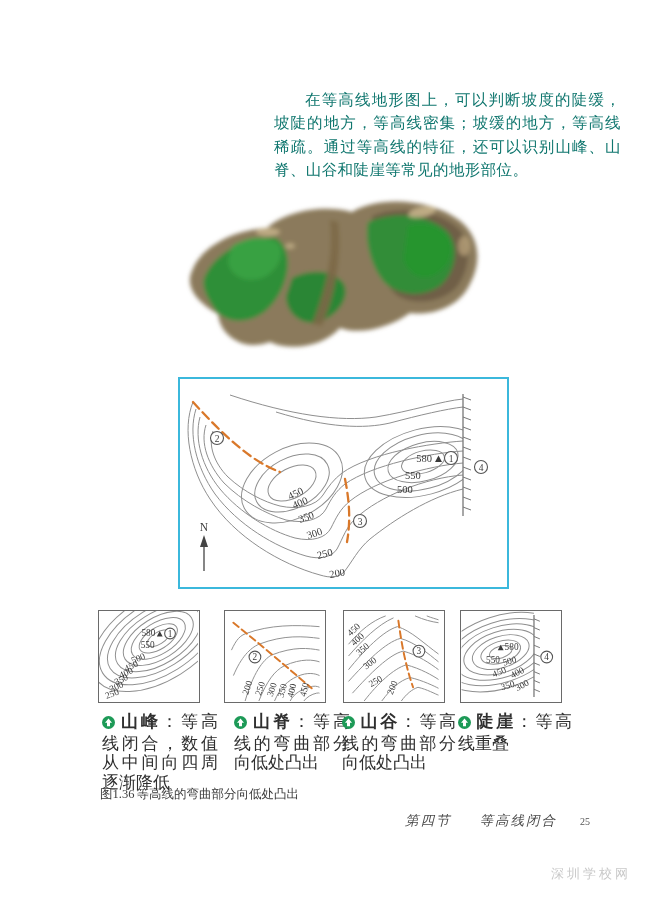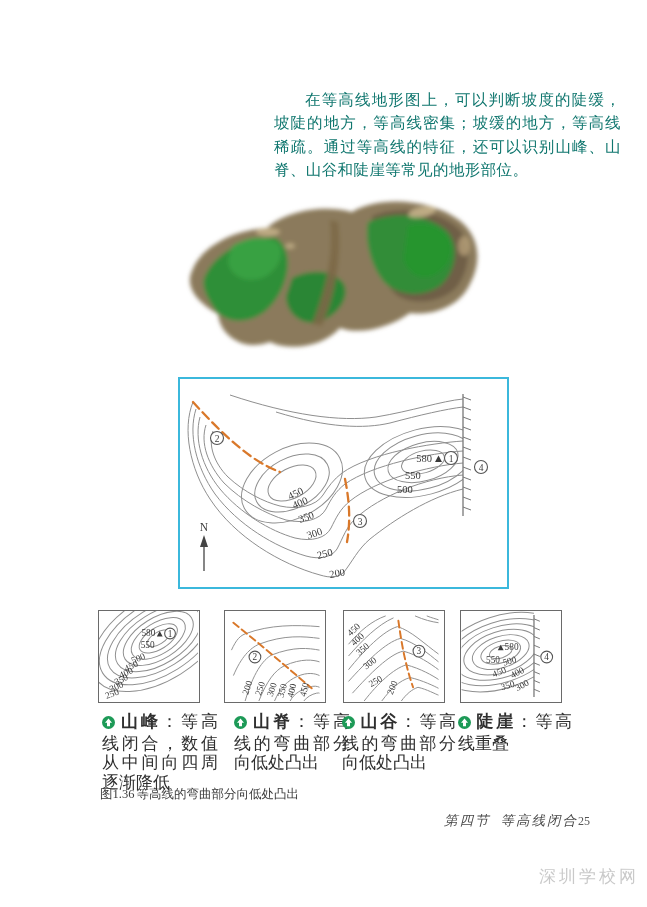--- a/index.html
+++ b/index.html
@@ -30,24 +30,24 @@
   }
   .cap1{left:102px;width:116px}.cap2{left:234px;width:116px}
   .cap3{left:342px;width:114px}.cap4{left:458px;width:114px}
   .cap .icon { display:inline-block; vertical-align:-2px; margin-right:3px; }
   .cap .term { font-weight:bold; }
 
   .figcap { position:absolute; left:100px; top:786px; font-size:12.5px; color:#3a3a3a; }
   .figcap .lab { margin-right:2px; }
 
   .footer { position:absolute; right:57px; top:812px; font-size:13.5px; color:#4a4a4a; font-style:italic; letter-spacing:2px; }
-  .footer .sec { margin-right:10px; }
-  .footer .pagenum { font-style:normal; font-size:12px; color:#555; margin-left:0; letter-spacing:0; }
-
-  .watermark { position:absolute; right:8px; top:865px; font-size:17px; color:#c9c9c9; letter-spacing:3px; }
+  .footer .sec { margin-right:28px; }
+  .footer .pagenum { font-style:normal; font-size:10px; color:#555; margin-left:23px; letter-spacing:0; }
+
+  .watermark { position:absolute; right:16px; top:865px; font-size:13px; color:#c9c9c9; letter-spacing:3px; }
 
   svg text { font-family:"Liberation Serif", serif; fill:#3a3a3a; }
   .contour { fill:none; stroke:#8f8f8f; stroke-width:1; }
   .cliffline { fill:none; stroke:#787878; stroke-width:1.3; }
   .tick { stroke:#787878; stroke-width:1; }
   .odash { fill:none; stroke:#d9782a; stroke-width:2.3; stroke-dasharray:9 5; stroke-linecap:round; }
   .odash-s { fill:none; stroke:#d9782a; stroke-width:2; stroke-dasharray:7 4; stroke-linecap:round; }
   .mcirc { fill:#fff; stroke:#555; stroke-width:1.1; }
   .mnum { font-size:9.5px; text-anchor:middle; }
   .mlab { font-size:10.5px; }

